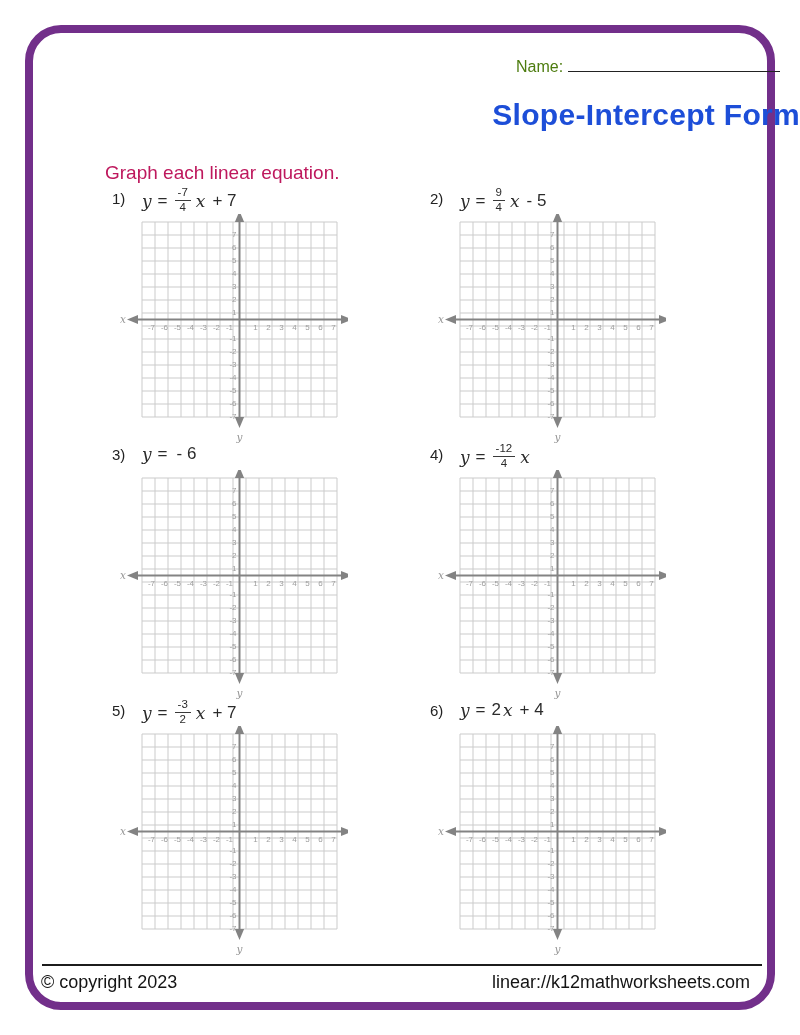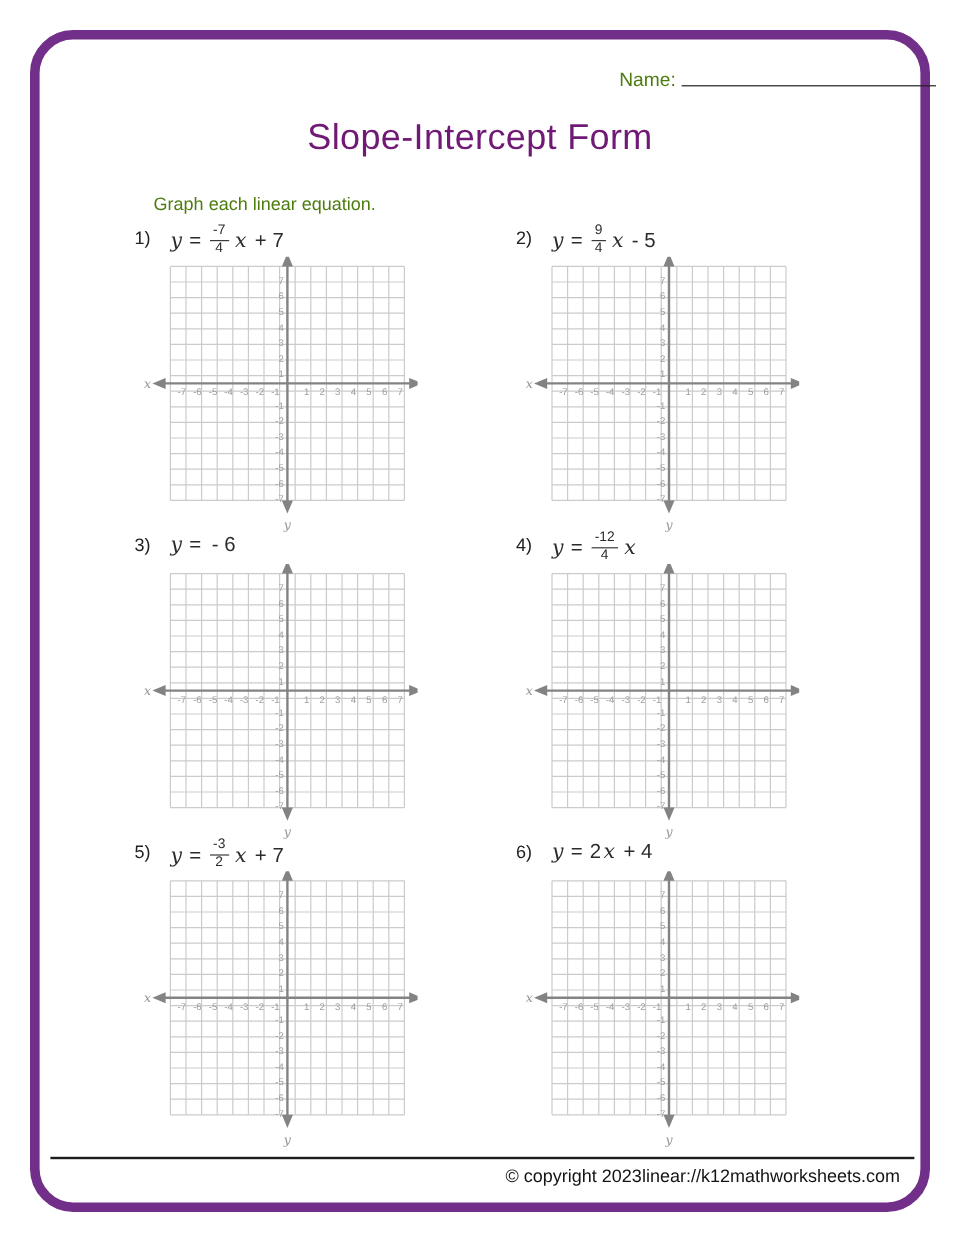--- a/index.html
+++ b/index.html
@@ -1,36 +1,36 @@
 <!DOCTYPE html>
 <html><head>
 <meta charset="utf-8">
 <style>
   html,body{margin:0;padding:0;background:#ffffff;}
   body{width:800px;height:1035px;position:relative;font-family:"Liberation Sans",sans-serif;color:#1a1a1a;overflow:hidden;}
   .page-border{position:absolute;top:25px;left:25px;right:25px;bottom:25px;border:8px solid #722f8a;border-radius:36px;pointer-events:none;}
   .name-row{position:absolute;top:56px;left:516px;font-size:16px;color:#4d7c0f;white-space:nowrap;}
   .name-line{display:inline-block;width:212px;height:15px;border-bottom:1.6px solid #222;margin-left:5px;}
-  .title{position:absolute;top:98px;left:0;right:0;text-align:center;font-size:30px;font-weight:normal;color:#701a75;letter-spacing:.3px;}
-  .instruction{position:absolute;top:162px;left:128px;font-size:15px;color:#4d7c0f;}
+  .title{position:absolute;top:98px;left:0;right:0;text-align:right;font-size:30px;font-weight:bold;color:#1d4ed8;letter-spacing:.3px;}
+  .instruction{position:absolute;top:162px;left:105px;font-size:19px;color:#be185d;}
   .problems{position:absolute;top:188px;left:104px;width:660px;display:grid;grid-template-columns:318px 318px;grid-auto-rows:256px;}
   .problem{padding-left:8px;}
   .eq-row{height:26px;display:flex;align-items:flex-start;}
   .pnum{font-size:15px;color:#222;width:26px;flex:0 0 26px;padding-top:2px;}
   .equation{font-size:17px;color:#2b2b2b;display:flex;align-items:center;margin-left:2px;}
   .equation .vr{font-family:"DejaVu Serif",serif;font-style:italic;margin:0 2px;}
   .equation .eqs{margin:0 4px;}
   .equation .coef{margin-left:2px;}
   .equation .tail{margin-left:5px;white-space:pre;}
   .frac{display:inline-flex;flex-direction:column;align-items:center;line-height:1;margin:0 3px;transform:translateY(-1px);}
   .frac .fnum{font-size:11.5px;border-bottom:1.4px solid #3a3a3a;padding:0 3px 1px;}
   .frac .fden{font-size:11.5px;padding-top:1px;}
   .graph{display:block;margin-left:6px;}
   .footer-rule{position:absolute;top:964px;left:42px;right:38px;border-top:2px solid #1c1c1c;}
-  .footer-row{position:absolute;top:972px;left:41px;right:50px;display:flex;justify-content:flex-end;align-items:baseline;font-size:15px;color:#141414;}
+  .footer-row{position:absolute;top:972px;left:41px;right:50px;display:flex;justify-content:space-between;align-items:baseline;font-size:18px;color:#141414;}
 </style>
 </head>
 <body>
 
 <div class="page-border"></div>
 
 <div class="name-row">
   <span>Name:</span><span class="name-line"></span>
 </div>
 

